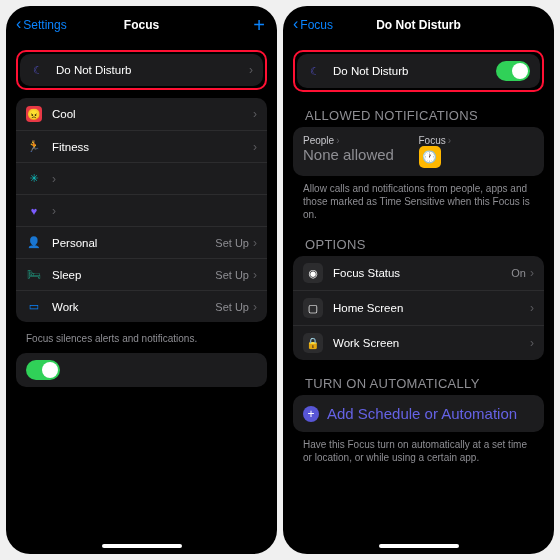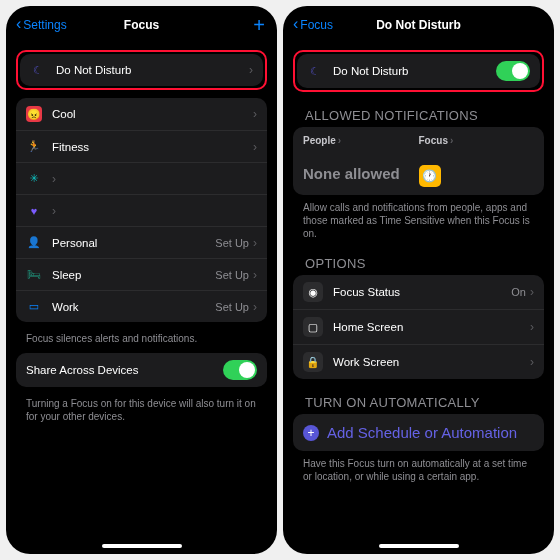--- a/index.html
+++ b/index.html
@@ -135,22 +135,21 @@
     background: #1c1c1e;
     border-radius: 10px;
     padding: 8px 10px;
     margin-bottom: 4px;
     display: flex;
   }
   .notif-col {
     flex: 1;
     display: flex;
     flex-direction: column;
-    gap: 19px;
-    font-weight: bold;
+    gap: 0;
   }
   .notif-col .hd {
     color: #c7c7cc;
     font-size: 10px;
     display: flex;
     align-items: center;
     gap: 2px;
   }
   .notif-col .sub { color: #8e8e93; font-size: 15px; }
   .app-icon {
@@ -258,28 +257,26 @@
           <span class="label">Work</span>
           <span class="trail">Set Up</span>
           <span class="chev">›</span>
         </div>
       </div>
 
     <div class="footer-text">Focus silences alerts and notifications.</div>
 
     <div class="group">
       <div class="row">
-        <span class="label">Share Across Devices</span>
         <span class="toggle on">
             <span class="knob"></span>
           </span>
       </div>
     </div>
 
-    <div class="footer-text">Turning a Focus on for this device will also turn it on for your other devices.</div>
 
   </div>
   <div class="home-ind"></div>
 </div>
 
 <div class="phone">
   <div class="navbar">
     <div class="nav-back">
       <span class="chev">‹</span>
       <span>Focus</span>

